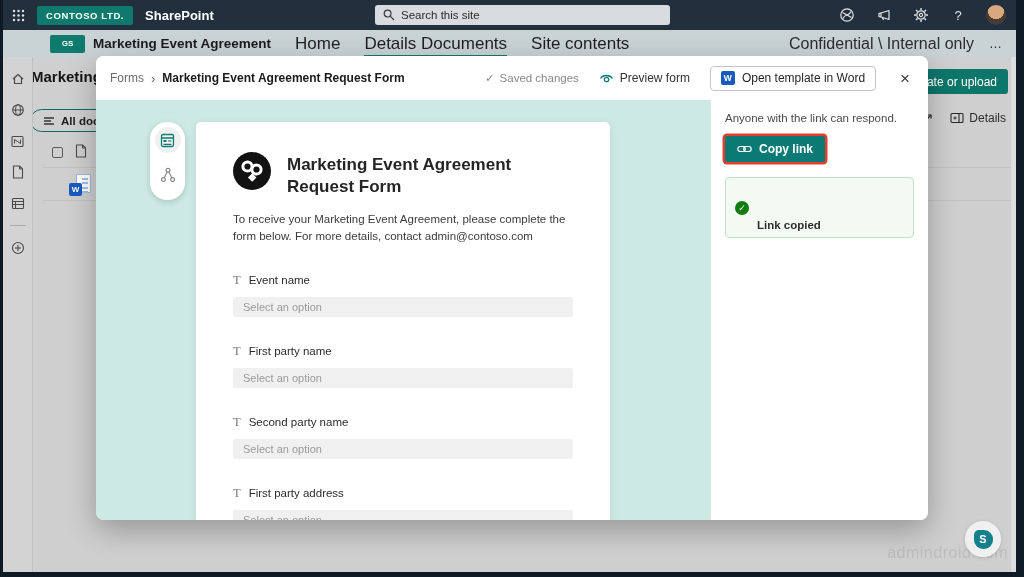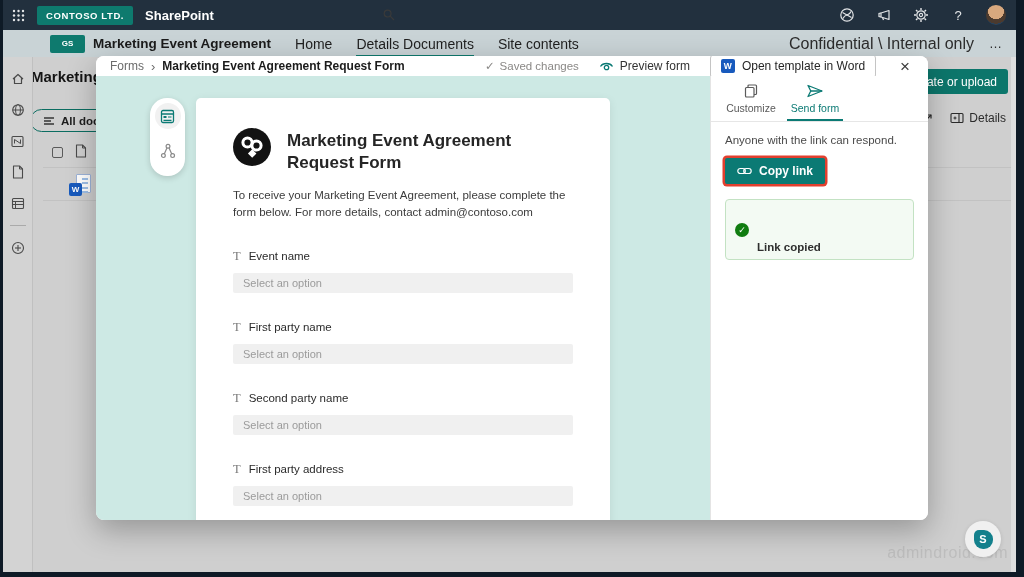--- a/index.html
+++ b/index.html
@@ -18,21 +18,21 @@
   .search-glyph { position:absolute; left:380px; top:9px; z-index:6; pointer-events:none; }
   .suite-icons { position:absolute; right:10px; top:0; height:30px; display:flex; align-items:center; gap:19px; }
   .suite-icon-btn { width:18px; height:18px; display:flex; align-items:center; justify-content:center; color:#e4e6e8; font-size:13px; cursor:pointer; }
   .avatar { width:20px; height:20px; border-radius:50%; background:radial-gradient(circle at 50% 32%, #d8a87e 0 46%, #4b3a2e 47% 72%, #27425c 73%); cursor:pointer; }
 
   
   .site-header { position:absolute; left:0; top:30px; right:0; height:27px; background:#c9d3d6; display:flex; align-items:center; z-index:4; }
   .gs-logo { width:35px; height:18px; background:#0e7a6e; color:#fff; font-size:8px; font-weight:bold; border-radius:2px; display:flex; align-items:center; justify-content:center; margin-left:47px; cursor:pointer; }
   .site-title { font-size:13.5px; font-weight:bold; color:#1b1b1b; margin-left:8px; }
   .site-nav { display:flex; margin-left:24px; gap:24px; height:27px; align-items:center; }
-  .nav-item { font-size:14px; color:#1f1f1f; cursor:pointer; height:27px; display:flex; align-items:center; border-bottom:2px solid transparent; padding-top:2px; }
+  .nav-item { font-size:17px; color:#1f1f1f; cursor:pointer; height:27px; display:flex; align-items:center; border-bottom:2px solid transparent; padding-top:2px; }
   .nav-item.active { border-bottom-color:#0e7a6e; }
   .classification { position:absolute; right:42px; font-size:16px; color:#2c2c2c; }
   .hdr-ellipsis { position:absolute; right:14px; font-size:13px; color:#2c2c2c; cursor:pointer; }
 
   
   .app-rail { position:absolute; left:0; top:57px; bottom:0; width:30px; background:#d3d3d3; border-right:1px solid #c0c0c0; display:flex; flex-direction:column; align-items:center; padding-top:13px; gap:13px; z-index:3; }
   .rail-btn { width:18px; height:18px; display:flex; align-items:center; justify-content:center; cursor:pointer; }
   .rail-divider { width:16px; height:1px; background:#aaa; }
 
   
@@ -49,21 +49,21 @@
   .word-page { position:absolute; right:0; top:0; width:15px; height:19px; background:#fff; border:1px solid #9db3d8; border-radius:1px; }
   .word-page i { display:block; height:2px; background:#9fc0e8; margin:2.5px 2px 0 5px; }
   .word-sq { position:absolute; left:0; bottom:0; width:13px; height:13px; background:#185abd; border-radius:2px; color:#fff; font-size:8px; font-weight:bold; font-style:normal; display:flex; align-items:center; justify-content:center; }
   .watermark { position:absolute; right:8px; bottom:10px; font-size:16px; color:#bdbdbd; letter-spacing:.5px; z-index:2; }
   .s-badge { position:absolute; right:15px; bottom:15px; width:36px; height:36px; border-radius:50%; background:#f0f0f0; box-shadow:0 1px 4px rgba(0,0,0,.12); display:flex; align-items:center; justify-content:center; z-index:3; cursor:pointer; }
   .s-blob { width:19px; height:19px; background:#13808c; border-radius:5px 9px 9px 9px; color:#fff; font-size:11px; font-weight:bold; display:flex; align-items:center; justify-content:center; }
   .scroll-strip { position:absolute; right:0; top:57px; bottom:0; width:5px; background:#dedede; z-index:2; }
 
   
   .modal { position:absolute; left:93px; top:56px; width:832px; height:464px; background:#fff; border-radius:8px; box-shadow:0 10px 30px rgba(0,0,0,.28); z-index:10; overflow:hidden; display:flex; flex-direction:column; }
-  .modal-header { height:20px; display:flex; align-items:center; justify-content:space-between; padding:0 14px; background:#fff; flex:0 0 auto; }
+  .modal-header { height:44px; display:flex; align-items:center; justify-content:space-between; padding:0 14px; background:#fff; flex:0 0 auto; }
   .crumb { display:flex; align-items:center; gap:7px; font-size:12px; }
   .crumb-root { color:#6b6b6b; cursor:pointer; }
   .crumb-sep { color:#6b6b6b; font-size:13px; }
   .crumb-current { color:#1b1b1b; font-weight:bold; }
   .header-actions { display:flex; align-items:center; gap:20px; }
   .saved { display:flex; align-items:center; gap:5px; font-size:11.5px; color:#8a8886; }
   .preview { display:flex; align-items:center; gap:6px; font-size:12px; color:#333; cursor:pointer; }
   .word-btn { display:flex; align-items:center; gap:7px; border:1px solid #c4c4c4; border-radius:4px; background:#fff; height:25px; padding:0 10px; font-size:12px; color:#262626; cursor:pointer; font-family:"Liberation Sans",sans-serif; }
   .wbtn-sq { width:14px; height:14px; background:#185abd; border-radius:2px; color:#fff; font-size:8.5px; font-weight:bold; display:flex; align-items:center; justify-content:center; }
   .modal-close { font-size:17px; color:#3b3b3b; cursor:pointer; line-height:1; padding:2px 4px; }
@@ -123,20 +123,21 @@
         </svg>
       </div>
       <span class="org-badge">CONTOSO LTD.</span>
       <span class="app-name">SharePoint</span>
       <span class="search-glyph">
         <svg width="12" height="12" viewBox="0 0 12 12">
             <circle cx="4.6" cy="4.6" r="3.4" fill="none" stroke="#3a3a3a" stroke-width="1.2"></circle>
             <line x1="7.2" y1="7.2" x2="11" y2="11" stroke="#3a3a3a" stroke-width="1.2"></line>
           </svg>
       </span>
+      <input class="suite-search" placeholder="Search this site" style="">
       <div class="suite-icons">
         <span class="suite-icon-btn">
           <svg width="16" height="16" viewBox="0 0 16 16">
               <circle cx="8" cy="8" r="6.2" fill="none" stroke="#e4e6e8" stroke-width="1.2"></circle>
               <path d="M4,11.5 C6,6 10,10 12,4.5" fill="none" stroke="#e4e6e8" stroke-width="1.2"></path>
               <line x1="3.5" y1="5.5" x2="12.5" y2="10.5" stroke="#e4e6e8" stroke-width="1.2"></line>
             </svg>
         </span>
         <span class="suite-icon-btn">
           <svg width="16" height="16" viewBox="0 0 16 16">
@@ -382,36 +383,20 @@
               <div class="field-label">
                 <span class="type-glyph">T</span>
                 <span>First party address</span>
               </div>
               <div class="field-input">Select an option</div>
             </div>
           </div>
         </div>
 
         <div class="side-panel">
-          <div class="tabs-row">
-            <div class="tab">
-              <svg width="16" height="16" viewBox="0 0 16 16">
-                  <rect x="5" y="2" width="8.5" height="9.5" rx="1" fill="none" stroke="#5a5a5a" stroke-width="1.2"></rect>
-                  <rect x="2.5" y="4.5" width="8.5" height="9.5" rx="1" fill="#fff" stroke="#5a5a5a" stroke-width="1.2"></rect>
-                </svg>
-              <span class="tab-label">Customize</span>
-            </div>
-            <div class="tab active">
-              <svg width="18" height="16" viewBox="0 0 18 16">
-                  <path d="M2,2.5 L16,8 L2,13.5 L4.8,8 Z" fill="none" stroke="#0b7a74" stroke-width="1.3" stroke-linejoin="round"></path>
-                  <line x1="4.8" y1="8" x2="16" y2="8" stroke="#0b7a74" stroke-width="1.3"></line>
-                </svg>
-              <span class="tab-label">Send form</span>
-            </div>
-          </div>
           <div class="panel-content">
             <div class="share-text">Anyone with the link can respond.</div>
             <button class="copy-link-btn">
               <svg width="15" height="10" viewBox="0 0 15 10">
                   <rect x="0.8" y="2.5" width="7.5" height="5" rx="2.5" fill="none" stroke="#fff" stroke-width="1.2"></rect>
                   <rect x="6.7" y="2.5" width="7.5" height="5" rx="2.5" fill="none" stroke="#fff" stroke-width="1.2"></rect>
                 </svg>
               <span>Copy link</span>
             </button>
             <div class="toast">

